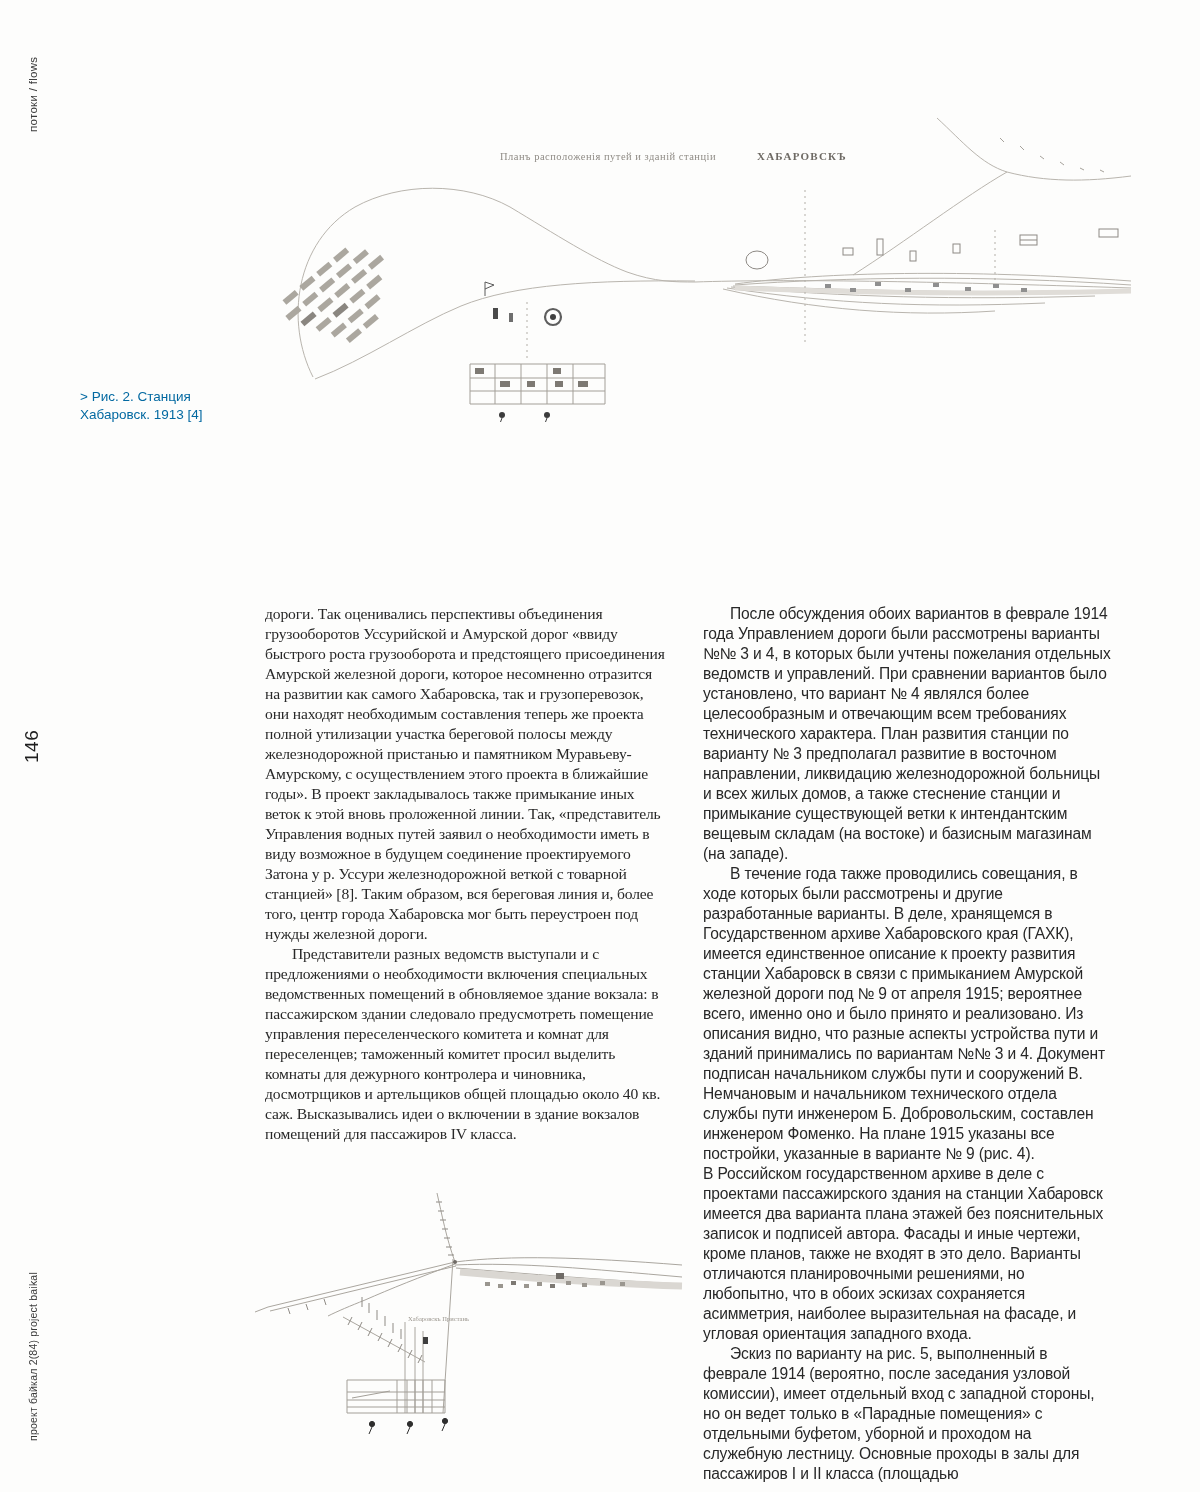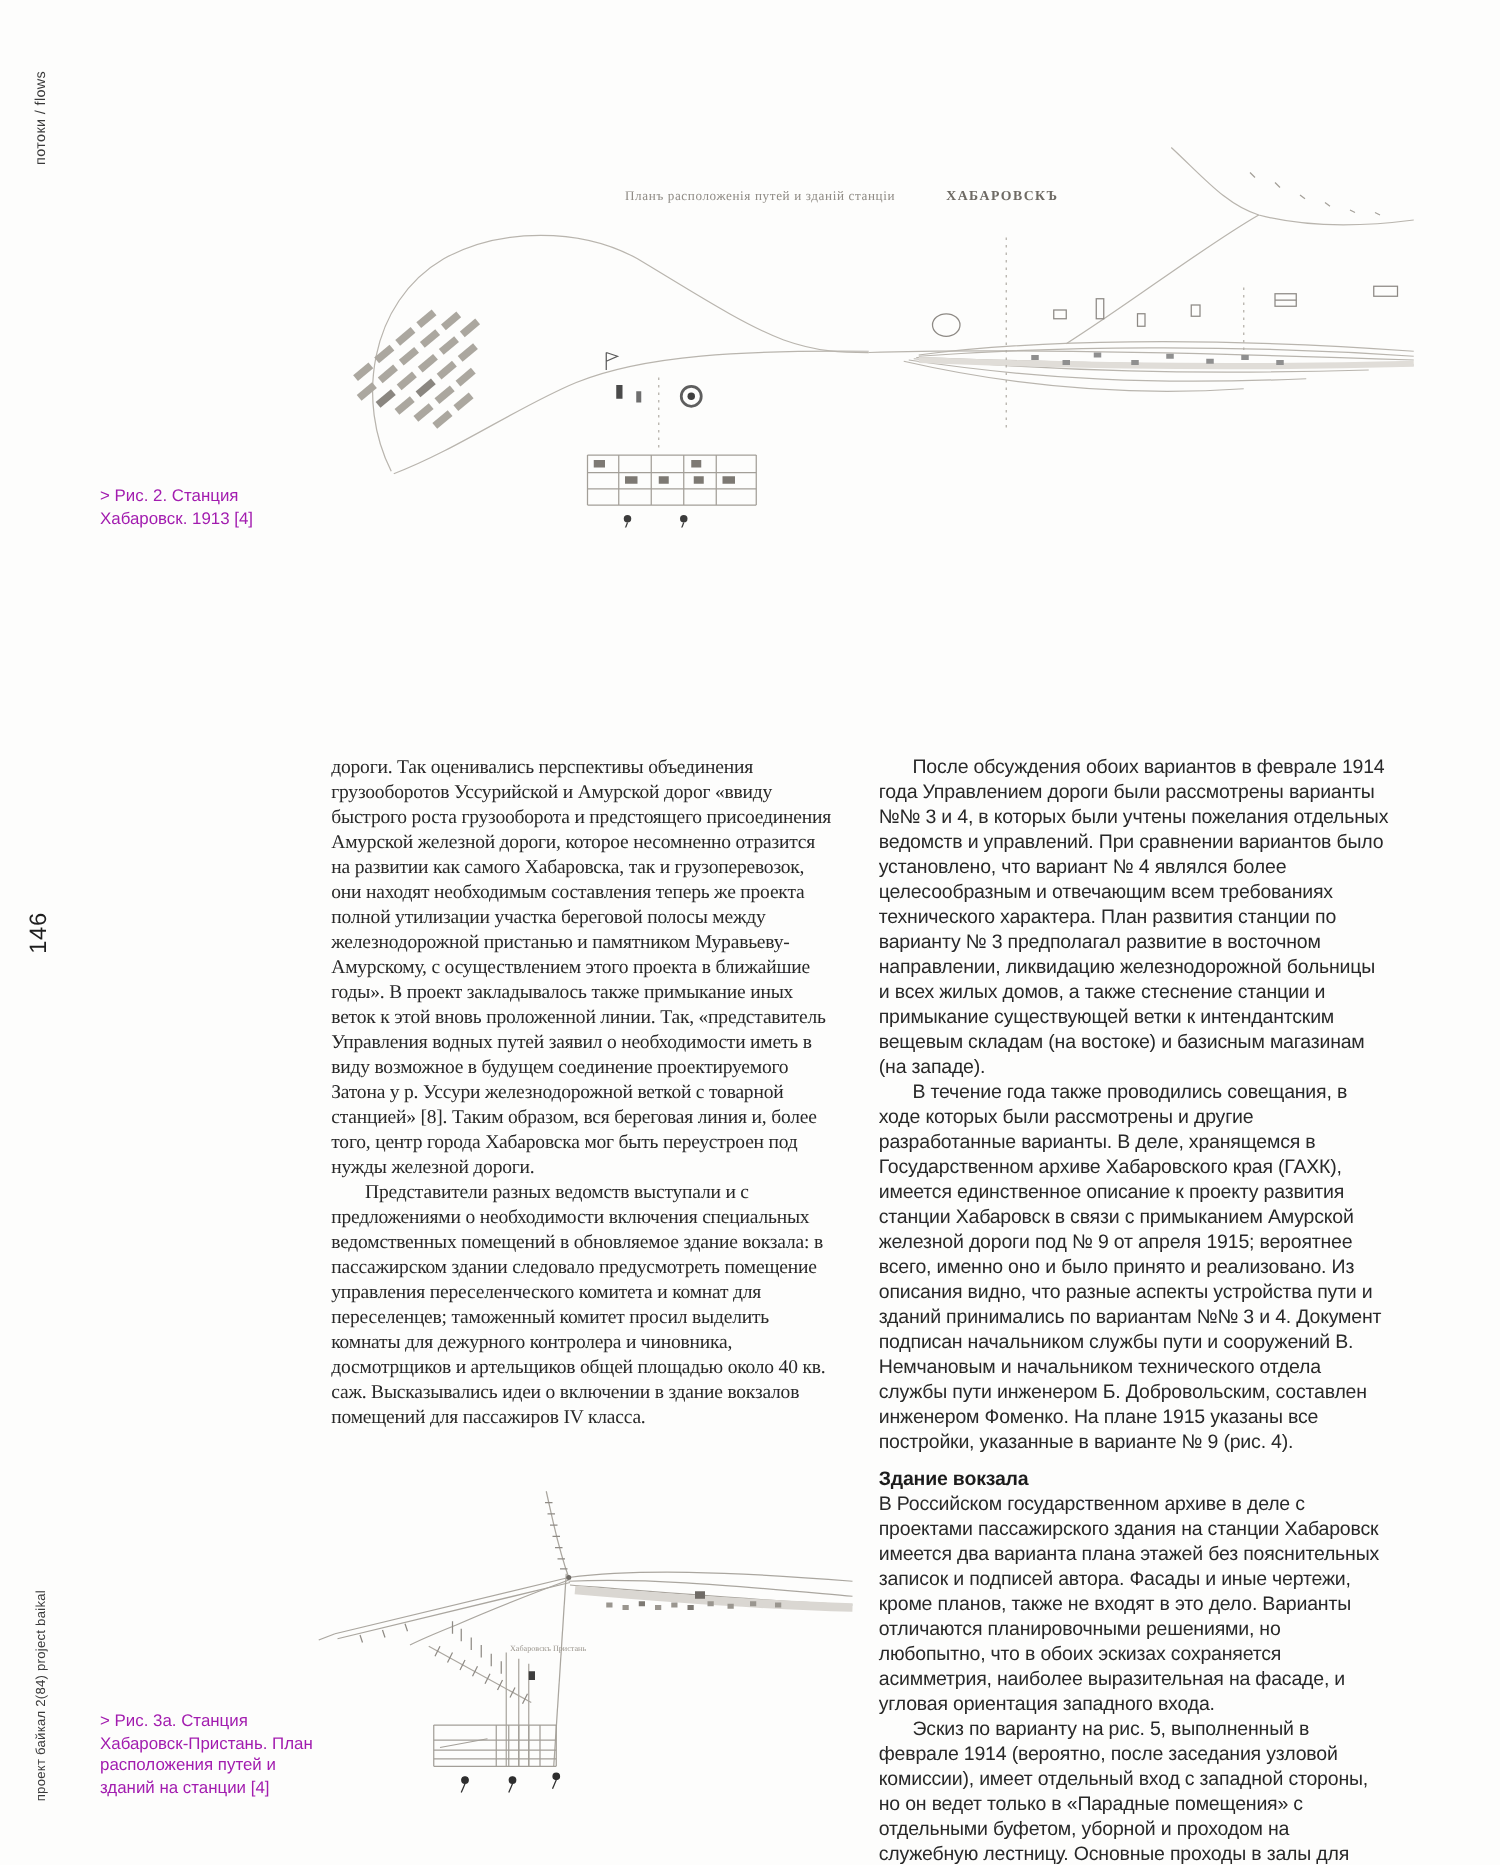--- a/index.html
+++ b/index.html
@@ -9,21 +9,21 @@
   }
   
   .v-text{
     position:absolute;transform:rotate(-90deg);transform-origin:0 0;
     white-space:nowrap;color:#3a3a3a;
   }
   .v-section{left:27px;top:132px;font-size:11.5px;letter-spacing:.3px;}
   .v-pagenum{left:21px;top:763px;font-size:19px;color:#1e1e1e;letter-spacing:.5px;}
   .v-journal{left:27px;top:1441px;font-size:10.5px;letter-spacing:.2px;}
   
-  .caption{position:absolute;font-size:13.5px;line-height:17.5px;color:#a21caf;}
+  .caption{position:absolute;font-size:13.5px;line-height:17.5px;color:#0369a1;}
   .caption div{white-space:nowrap;}
   .cap-fig2{left:80px;top:388px;}
   .cap-fig3{left:80px;top:1368px;}
   
   .col{position:absolute;width:404px;font-size:15.6px;line-height:20px;
        letter-spacing:-0.15px;color:#282828;}
   .col p{margin:0;}
   .col p.ind{text-indent:27px;}
   .col-left{left:265px;top:604px;font-family:Liberation Serif, serif;}
   .col-right{left:703px;top:604px;width:409px;}
@@ -154,21 +154,20 @@
   </div>
 
   <div class="col col-left">
     <p>дороги. Так оценивались перспективы объединения грузооборотов Уссурийской и Амурской дорог «ввиду быстрого роста грузооборота и предстоящего присоединения Амурской железной дороги, которое несомненно отразится на развитии как самого Хабаровска, так и грузоперевозок, они находят необходимым составления теперь же проекта полной утилизации участка береговой полосы между железнодорожной пристанью и памятником Муравьеву-Амурскому, с осуществлением этого проекта в ближайшие годы». В проект закладывалось также примыкание иных веток к этой вновь проложенной линии. Так, «представитель Управления водных путей заявил о необходимости иметь в виду возможное в будущем соединение проектируемого Затона у р. Уссури железнодорожной веткой с товарной станцией» [8]. Таким образом, вся береговая линия и, более того, центр города Хабаровска мог быть переустроен под нужды железной дороги.</p>
     <p class="ind">Представители разных ведомств выступали и с предложениями о необходимости включения специальных ведомственных помещений в обновляемое здание вокзала: в пассажирском здании следовало предусмотреть помещение управления переселенческого комитета и комнат для переселенцев; таможенный комитет просил выделить комнаты для дежурного контролера и чиновника, досмотрщиков и артельщиков общей площадью около 40 кв. саж. Высказывались идеи о включении в здание вокзалов помещений для пассажиров IV класса.</p>
   </div>
 
   <div class="col col-right">
     <p class="ind">После обсуждения обоих вариантов в феврале 1914 года Управлением дороги были рассмотрены варианты №№ 3 и 4, в которых были учтены пожелания отдельных ведомств и управлений. При сравнении вариантов было установлено, что вариант № 4 являлся более целесообразным и отвечающим всем требованиях технического характера. План развития станции по варианту № 3 предполагал развитие в восточном направлении, ликвидацию железнодорожной больницы и всех жилых домов, а также стеснение станции и примыкание существующей ветки к интендантским вещевым складам (на востоке) и базисным магазинам (на западе).</p>
     <p class="ind">В течение года также проводились совещания, в ходе которых были рассмотрены и другие разработанные варианты. В деле, хранящемся в Государственном архиве Хабаровского края (ГАХК), имеется единственное описание к проекту развития станции Хабаровск в связи с примыканием Амурской железной дороги под № 9 от апреля 1915; вероятнее всего, именно оно и было принято и реализовано. Из описания видно, что разные аспекты устройства пути и зданий принимались по вариантам №№ 3 и 4. Документ подписан начальником службы пути и сооружений В. Немчановым и начальником технического отдела службы пути инженером Б. Добровольским, составлен инженером Фоменко. На плане 1915 указаны все постройки, указанные в варианте № 9 (рис. 4).</p>
-    <h3 class="subhead">Здание вокзала</h3>
     <p>В Российском государственном архиве в деле с проектами пассажирского здания на станции Хабаровск имеется два варианта плана этажей без пояснительных записок и подписей автора. Фасады и иные чертежи, кроме планов, также не входят в это дело. Варианты отличаются планировочными решениями, но любопытно, что в обоих эскизах сохраняется асимметрия, наиболее выразительная на фасаде, и угловая ориентация западного входа.</p>
     <p class="ind">Эскиз по варианту на рис. 5, выполненный в феврале 1914 (вероятно, после заседания узловой комиссии), имеет отдельный вход с западной стороны, но он ведет только в «Парадные помещения» с отдельными буфетом, уборной и проходом на служебную лестницу. Основные проходы в залы для пассажиров I и II класса (площадью</p>
   </div>
 
   <svg class="map3" width="440" height="260" viewBox="0 0 440 260">
     <g stroke="#aaa69f" fill="none" stroke-width="1">
 
       <path d="M5,127 L18,122"></path>
       <path d="M18,122 L205,77"></path>
       <path d="M20,126 L206,81"></path>
@@ -228,20 +227,14 @@
         <path d="M122,242 l-3,7" fill="none"></path>
       <circle cx="160" cy="239" r="2.6"></circle>
         <path d="M160,242 l-3,7" fill="none"></path>
       <circle cx="195" cy="236" r="2.6"></circle>
         <path d="M195,239 l-3,7" fill="none"></path>
     </g>
 
     <text class="map-title" x="158" y="136" font-size="6.5" fill="#9a958d">Хабаровскъ Пристань</text>
   </svg>
 
-  <div class="caption cap-fig3">
-    <div>&gt; Рис. 3а. Станция</div>
-    <div>Хабаровск-Пристань. План</div>
-    <div>расположения путей и</div>
-    <div>зданий на станции [4]</div>
-  </div>
 
 </div>
 
 </body></html>

